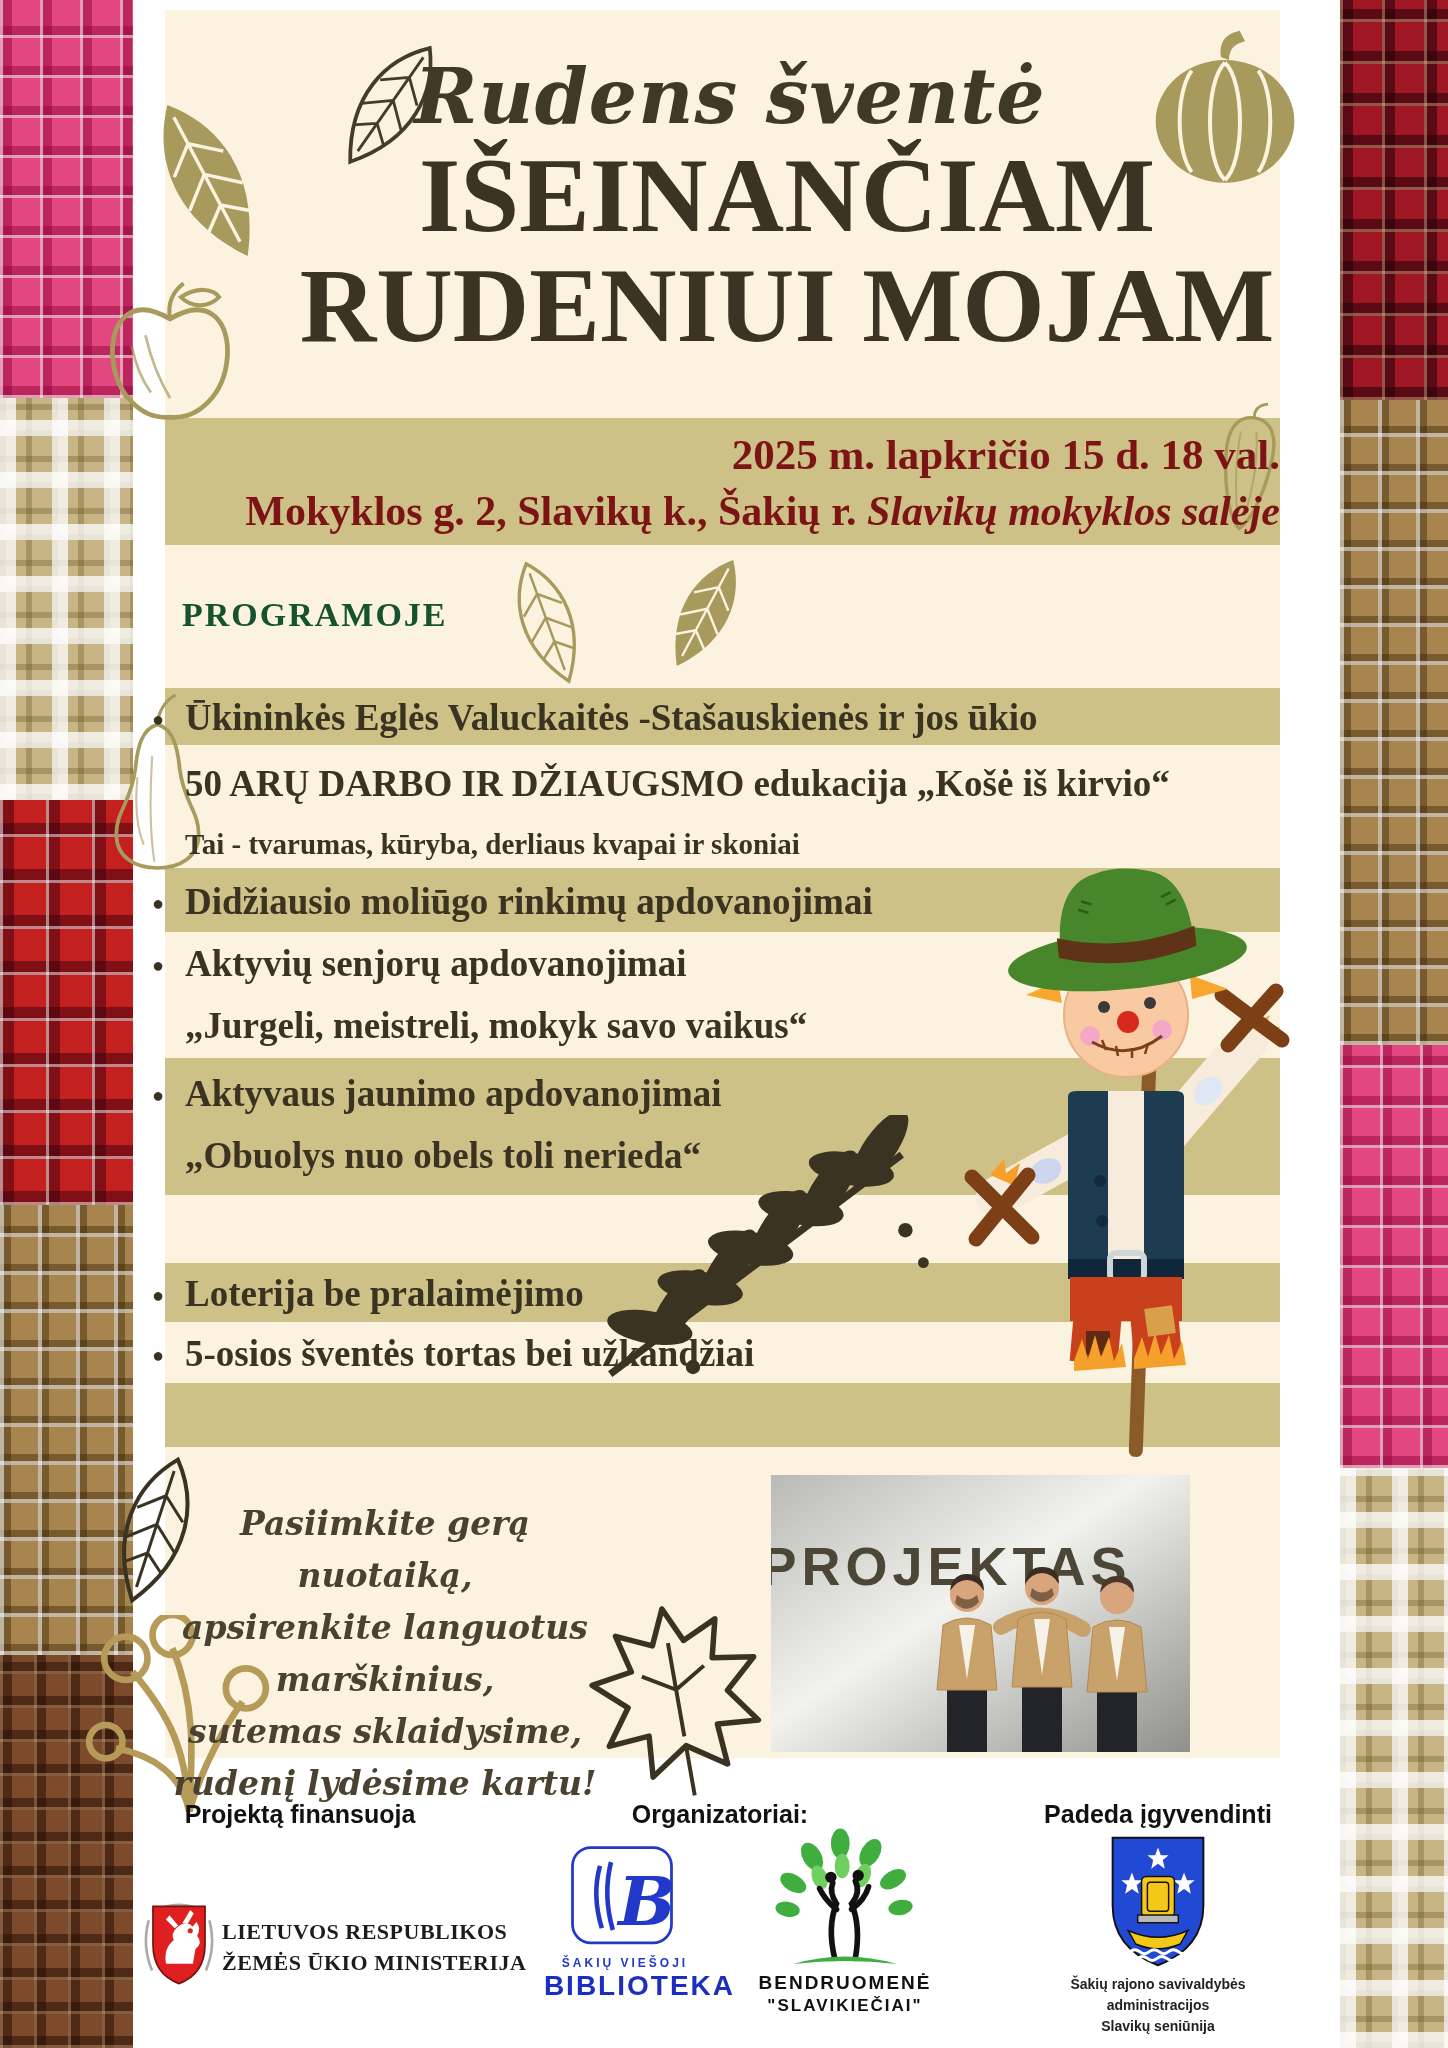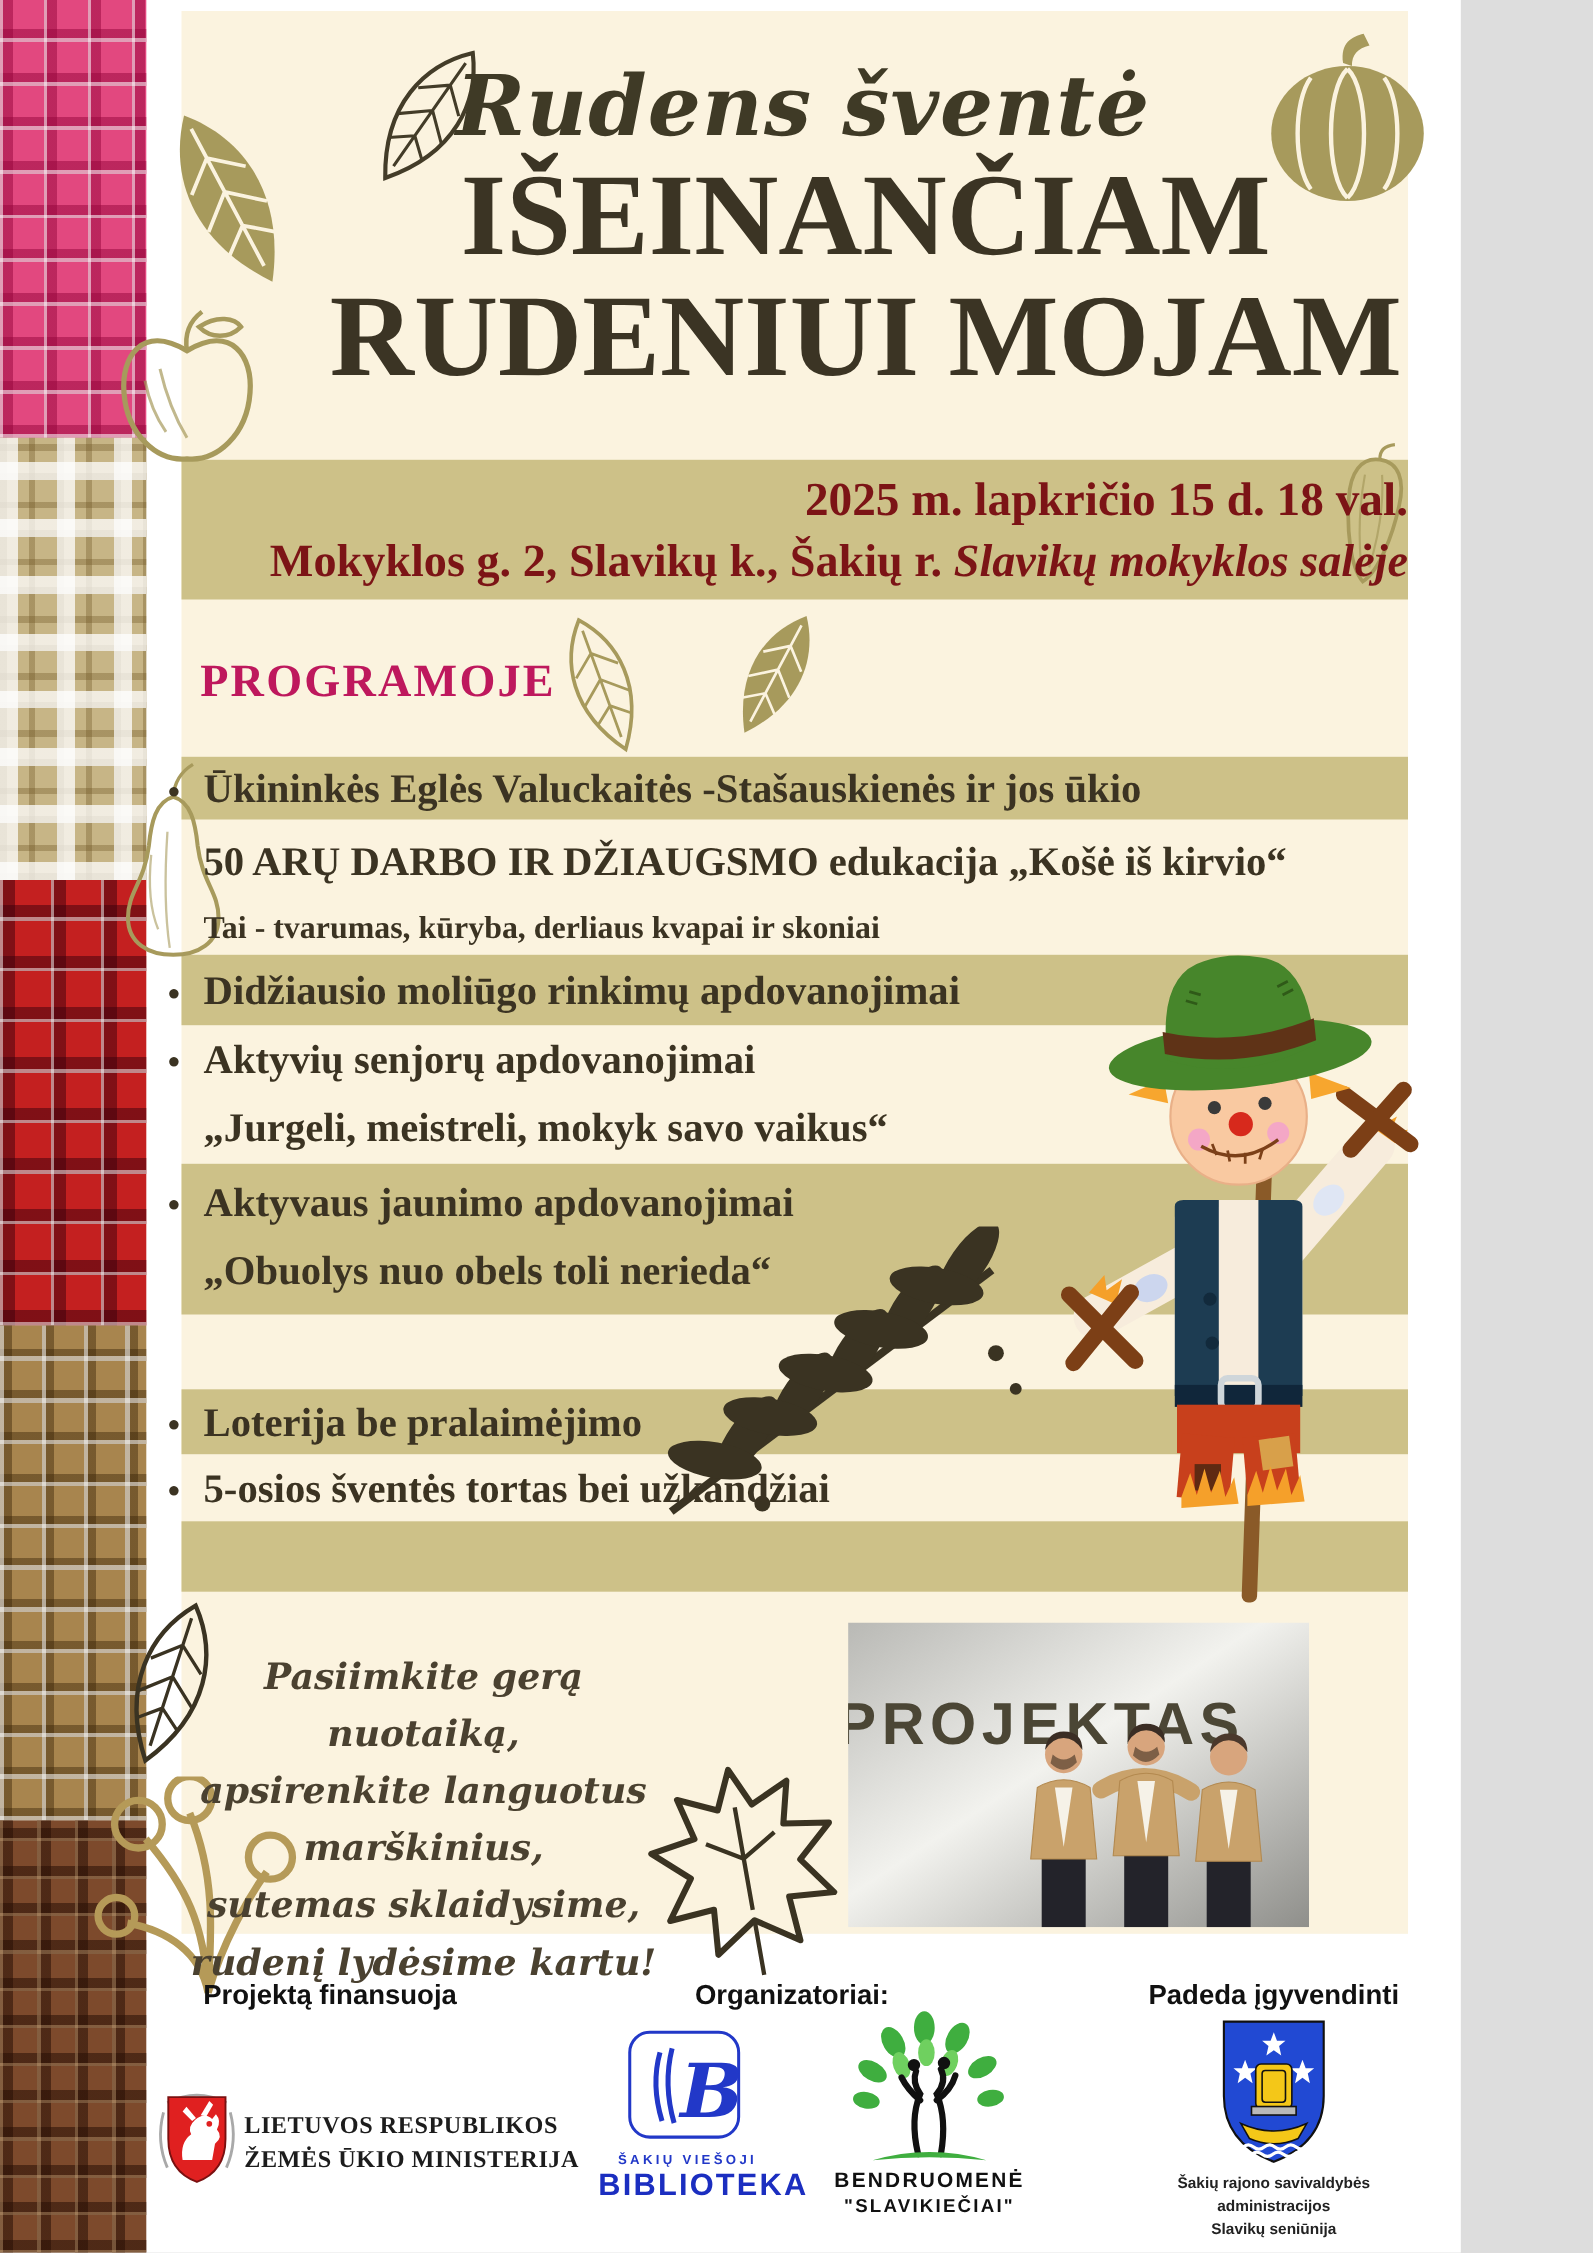--- a/index.html
+++ b/index.html
@@ -1,16 +1,16 @@
 <!DOCTYPE html>
 <html><head>
 <meta charset="utf-8">
 <style>
   html,body{margin:0;padding:0;background:#ddd;}
-  #poster{position:relative;width:1328px;height:2048px;background:#ffffff;overflow:hidden;
+  #poster{position:relative;width:1448px;height:2048px;background:#ffffff;overflow:hidden;
           font-family:"Liberation Serif","DejaVu Serif",serif;}
   .abs{position:absolute;}
   
   .plaid{position:absolute;}
   .plaid-pink{background:
     repeating-linear-gradient(90deg,rgba(255,255,255,.55) 0 3px,rgba(255,255,255,0) 3px 40px),
     repeating-linear-gradient(0deg,rgba(255,255,255,.55) 0 3px,rgba(255,255,255,0) 3px 40px),
     repeating-linear-gradient(90deg,rgba(150,5,60,.5) 0 12px,rgba(0,0,0,0) 12px 40px),
     repeating-linear-gradient(0deg,rgba(150,5,60,.5) 0 12px,rgba(0,0,0,0) 12px 40px),
     #e2487f;}
@@ -49,21 +49,21 @@
   .band{left:165px;width:1115px;background:#cdc188;}
   
   .script-title{left:230px;top:52px;width:1000px;text-align:center;
      font-family:"DejaVu Serif",serif;font-style:italic;font-weight:bold;
      font-size:76px;color:#3f3a26;letter-spacing:1px;}
   .main-title{left:232px;width:1110px;text-align:center;font-weight:bold;
      font-size:106px;line-height:108px;color:#3b3424;letter-spacing:0px;}
   .date-line{left:165px;width:1115px;text-align:right;font-weight:bold;
      font-size:43px;line-height:54px;color:#7c1416;}
   .loc-italic{font-style:italic;}
-  .prog-head{left:182px;top:596px;font-weight:bold;font-size:42px;color:#be185d;letter-spacing:2px;}
+  .prog-head{left:182px;top:596px;font-weight:bold;font-size:34px;color:#14532d;letter-spacing:2px;}
   .prow{left:130px;width:1120px;height:52px;line-height:52px;font-weight:bold;
      font-size:37px;color:#3b3322;padding-left:55px;box-sizing:border-box;}
   .prow.b::before{content:"●";position:absolute;left:22px;top:1px;font-size:20px;line-height:52px;}
   .prow.small{font-size:29px;}
   .inv{left:150px;top:1498px;width:470px;text-align:center;}
   .inv-line{font-family:"DejaVu Serif",serif;font-style:italic;font-weight:bold;
      font-size:33px;line-height:52px;color:#4a4130;}
   
   .fhead{top:1800px;font-family:"Liberation Sans",sans-serif;font-weight:bold;
      font-size:25px;color:#111;text-align:center;}

